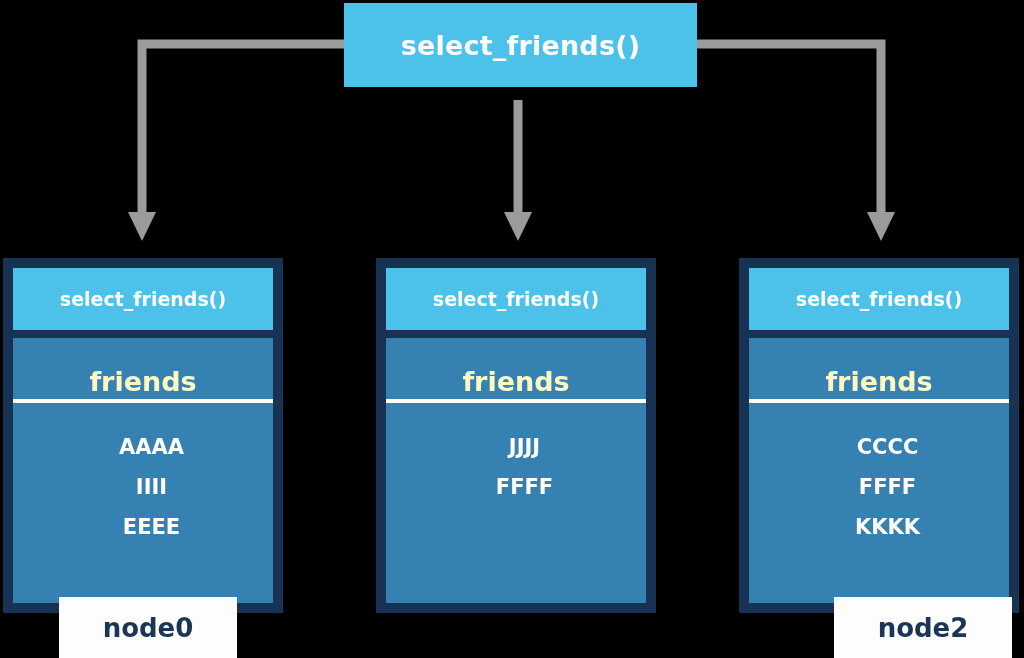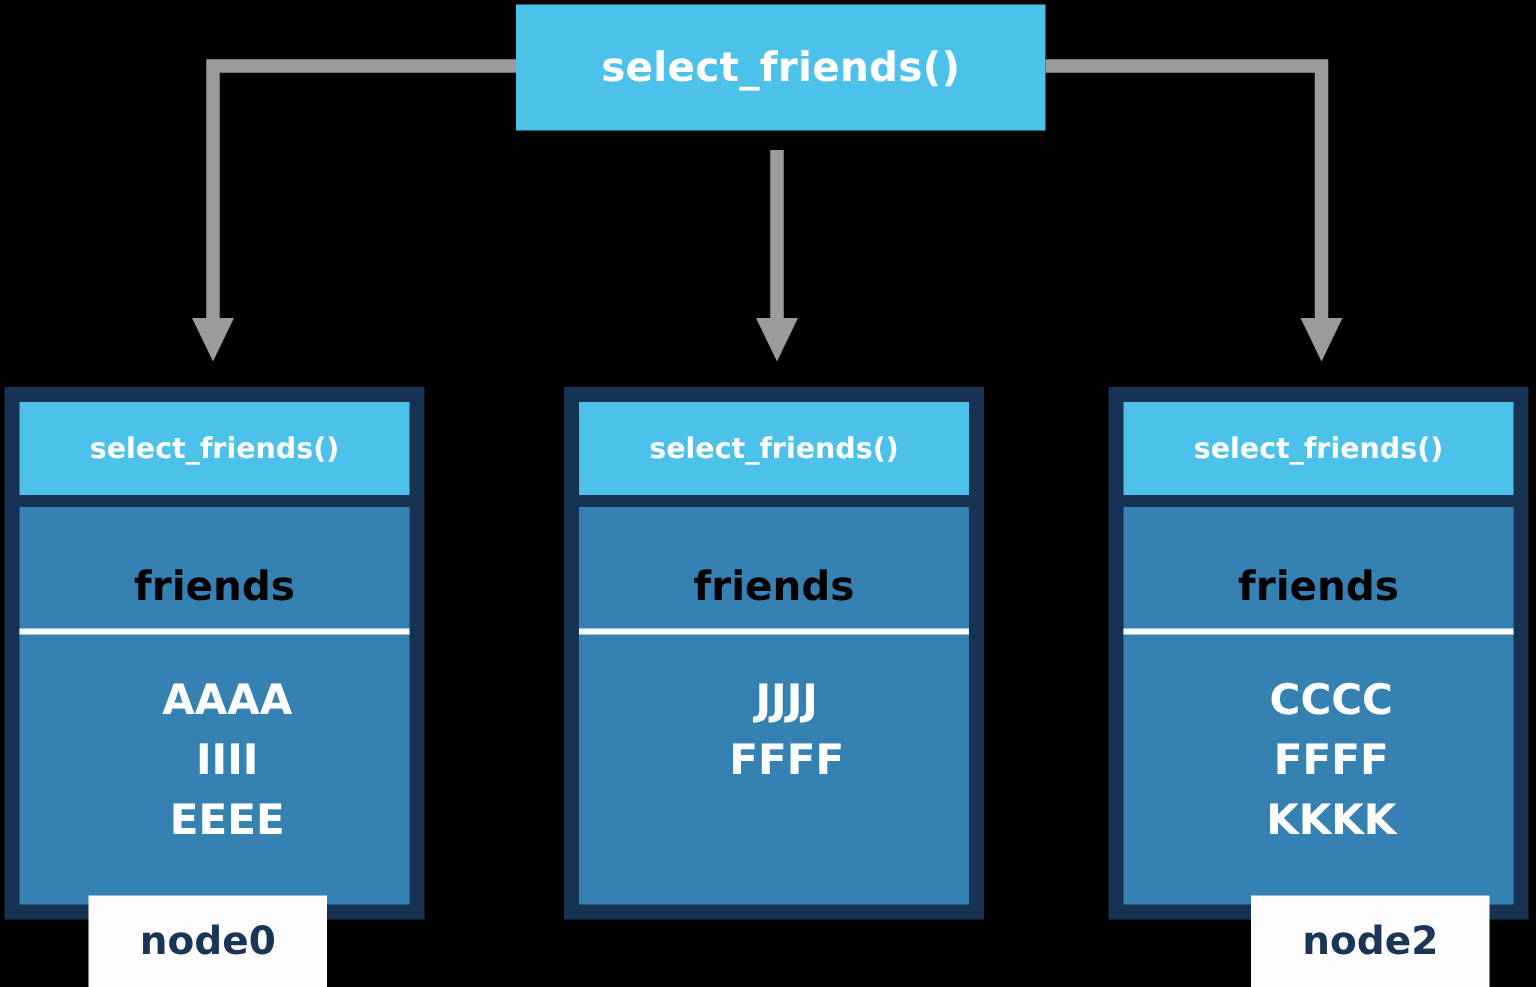--- a/index.html
+++ b/index.html
@@ -73,50 +73,49 @@
 
   .card-body {
     margin-top: 8px;
     height: 265px;
     background: #3581B2;
     display: flex;
     flex-direction: column;
     align-items: stretch;
   }
   .var-name {
-    color: #000000;
+    color: #fef9c3;
     font-size: 27px;
     font-weight: bold;
     text-align: center;
     padding-top: 28px;
-    padding-bottom: 12px;
-    margin-top: 10px;
+    padding-bottom: 2px;
   }
   .divider {
     height: 4px;
     background: #ffffff;
     width: 100%;
   }
   .values {
     padding-top: 24px;
     text-align: center;
   }
   .values .val {
     color: #ffffff;
-    font-size: 28px;
+    font-size: 21px;
     font-weight: bold;
     line-height: 40px;
     margin-left: 17px;
   }
 
   
   .node-plate {
     position: absolute;
     top: 597px;
-    width: 159px;
+    width: 178px;
     height: 61px;
     background: #fdfdfd;
     display: flex;
     align-items: center;
     justify-content: center;
   }
   .node-plate.n0 { left: 59px; }
   .node-plate.n1 { left: 435px; }
   .node-plate.n2 { left: 798px; margin-left: 36px; }
   .node-plate .label {

